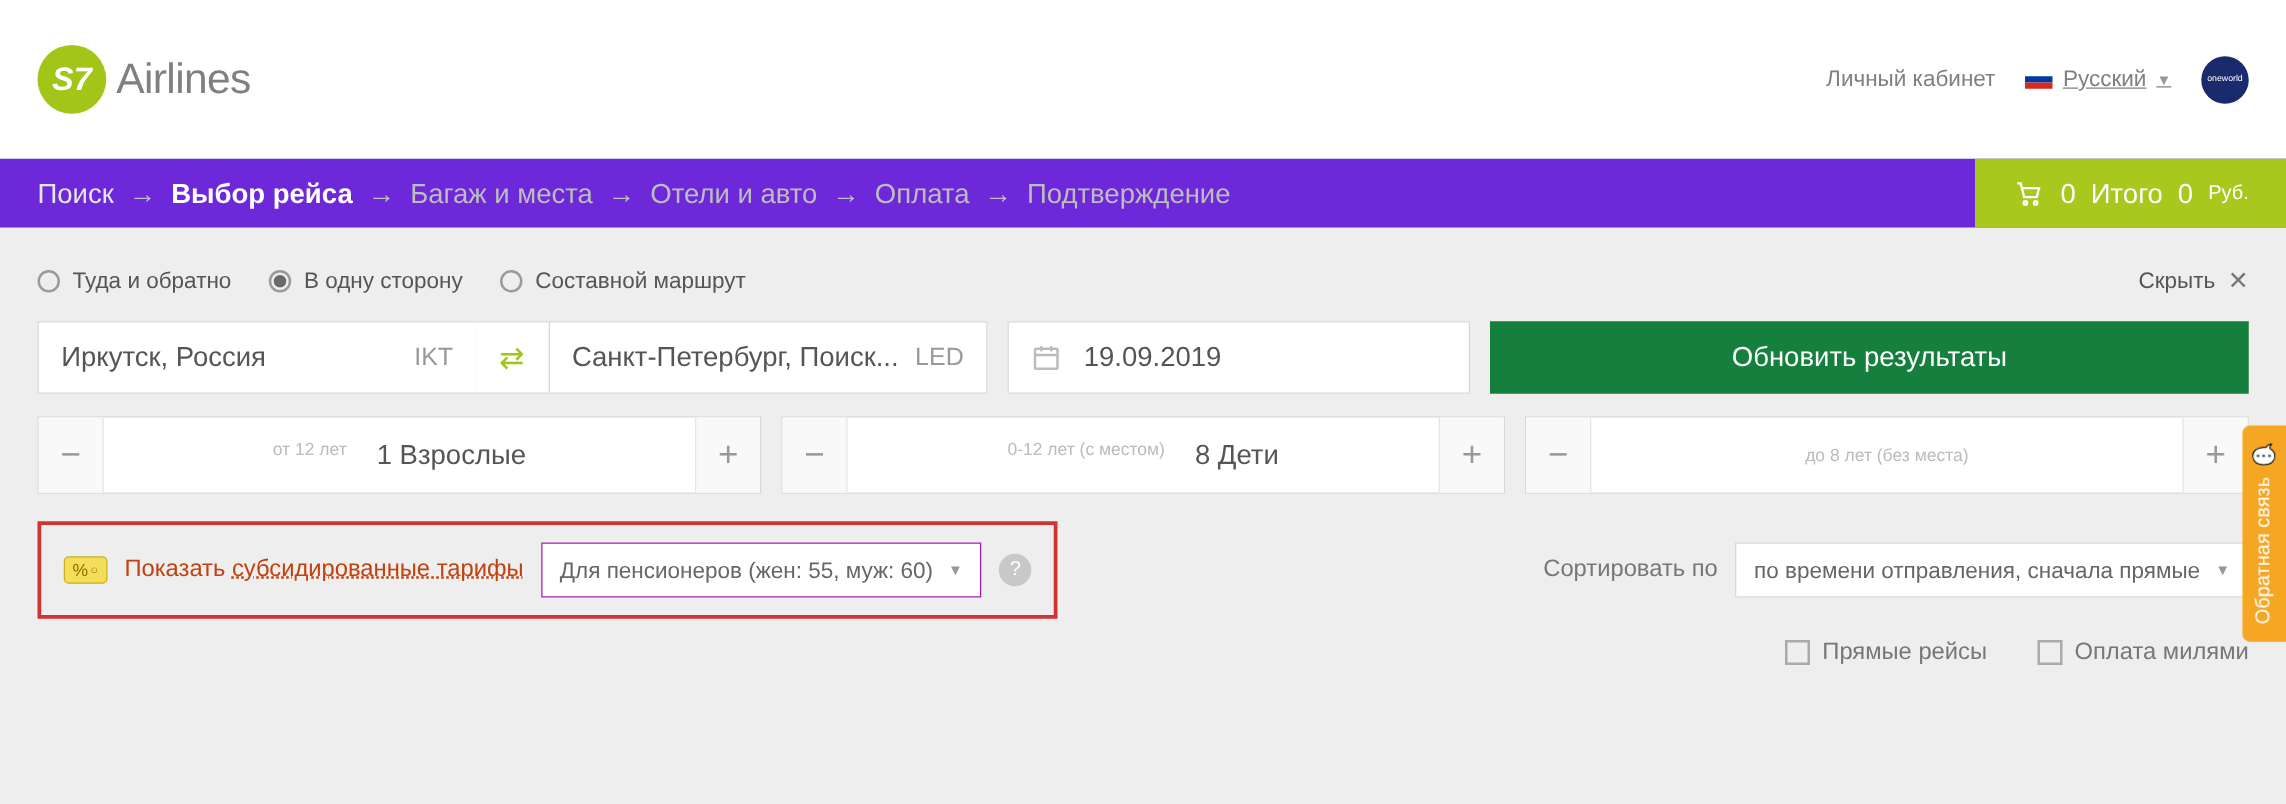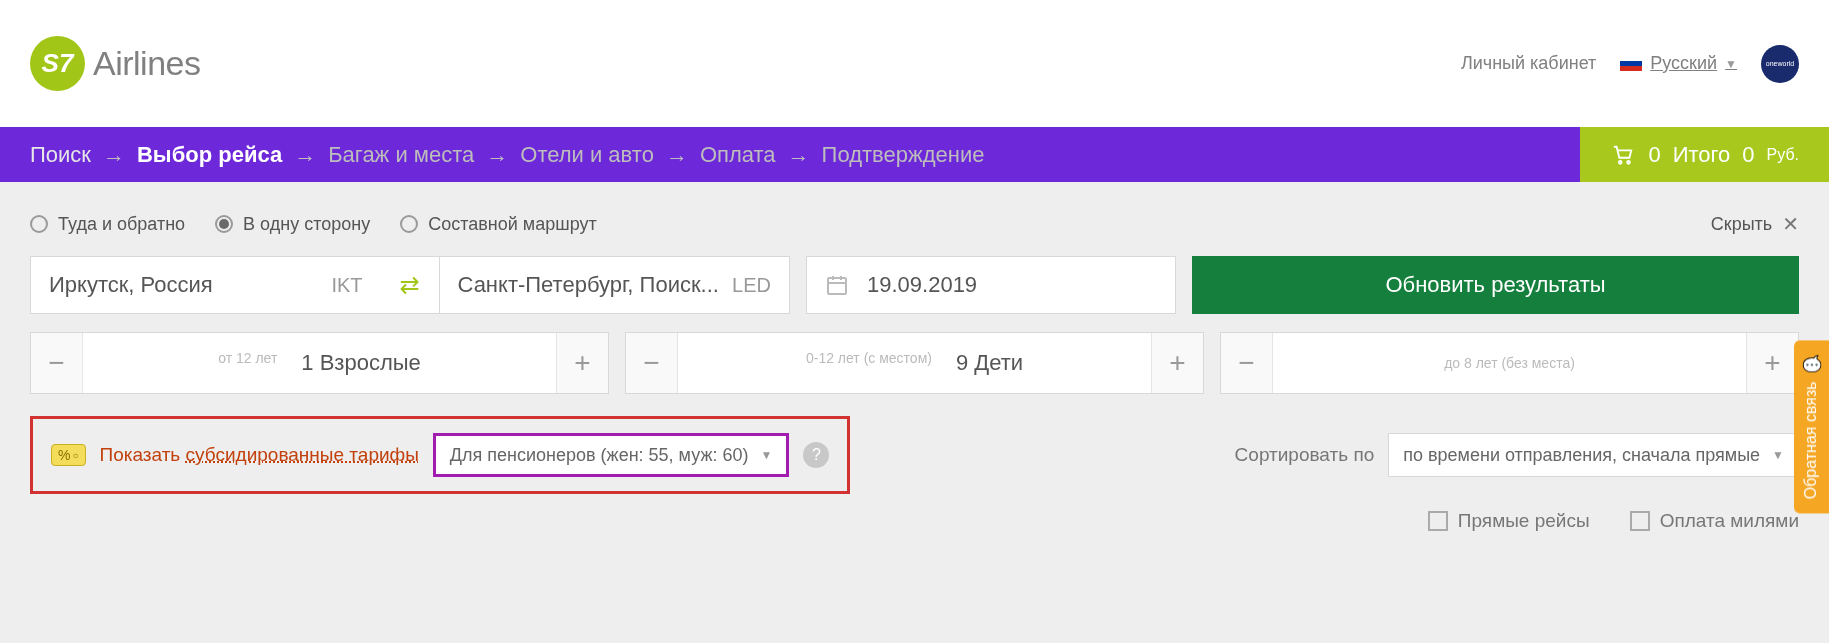--- a/index.html
+++ b/index.html
@@ -57,21 +57,21 @@
   .pax-mid { flex: 1; padding: 0 14px; display: flex; flex-direction: row; justify-content: center; }
   .pax-hint { font-size: 14px; color: #bbb; }
   .pax-val { font-size: 22px; color: #555; margin-left: 24px; }
 
   
   .bottom-row { display: flex; align-items: center; padding: 22px 30px 10px 30px; gap: 16px; }
   .subsidy-wrap { display: flex; align-items: center; gap: 14px; border: 3px solid #d23232; padding: 14px 18px; }
   .tag-icon { background: #f3dd5a; border: 1px solid #c8b01f; border-radius: 4px; padding: 2px 6px; color: #8a7200; font-size: 14px; display: flex; align-items: center; gap: 2px; }
   .subsidy-text { color: #c2410c; font-size: 19px; }
   .subsidy-text .ul { text-decoration: underline dotted; }
-  .subsidy-select { background: #fff; border: 3px solid #a21caf; height: 44px; display: flex; align-items: center; padding: 0 14px; font-size: 18px; color: #666; gap: 12px; cursor: pointer; }
+  .subsidy-select { background: #fff; border: 1px solid #a21caf; height: 44px; display: flex; align-items: center; padding: 0 14px; font-size: 18px; color: #666; gap: 12px; cursor: pointer; }
   .help-circle { width: 26px; height: 26px; border-radius: 50%; background: #c8c8c8; color: #fff; display: flex; align-items: center; justify-content: center; font-size: 16px; cursor: pointer; }
   
   .sort-wrap { margin-left: auto; display: flex; align-items: center; gap: 14px; color: #777; font-size: 19px; }
   .sort-select { background: #fff; border: 1px solid #d8d8d8; height: 44px; display: flex; align-items: center; padding: 0 14px; font-size: 18px; color: #666; gap: 12px; cursor: pointer; min-width: 390px; }
 
   .checks-row { display: flex; justify-content: flex-end; gap: 40px; padding: 6px 30px 20px 30px; color: #777; font-size: 19px; }
   .check-item { display: flex; align-items: center; gap: 10px; cursor: pointer; }
   .checkbox { width: 20px; height: 20px; border: 2px solid #aaa; }
 
   .feedback-tab { position: fixed; right: 0; top: 340px; background: #f5a623; color: #fff; writing-mode: vertical-rl; transform: rotate(180deg); padding: 14px 8px; font-size: 16px; border-radius: 0 6px 6px 0; cursor: pointer; display: flex; align-items: center; gap: 8px; }
@@ -183,21 +183,21 @@
       <div class="pax-mid">
         <span class="pax-hint">от 12 лет</span>
         <span class="pax-val">1 Взрослые</span>
       </div>
       <div class="pax-btn plus">+</div>
     </div>
     <div class="pax-field">
       <div class="pax-btn minus">−</div>
       <div class="pax-mid">
         <span class="pax-hint">0-12 лет (с местом)</span>
-        <span class="pax-val">9 Дети</span>
+        <span class="pax-val">8 Дети</span>
       </div>
       <div class="pax-btn plus">+</div>
     </div>
     <div class="pax-field">
       <div class="pax-btn minus">−</div>
       <div class="pax-mid">
         <span class="pax-hint">до 8 лет (без места)</span>
       </div>
       <div class="pax-btn plus">+</div>
     </div>

